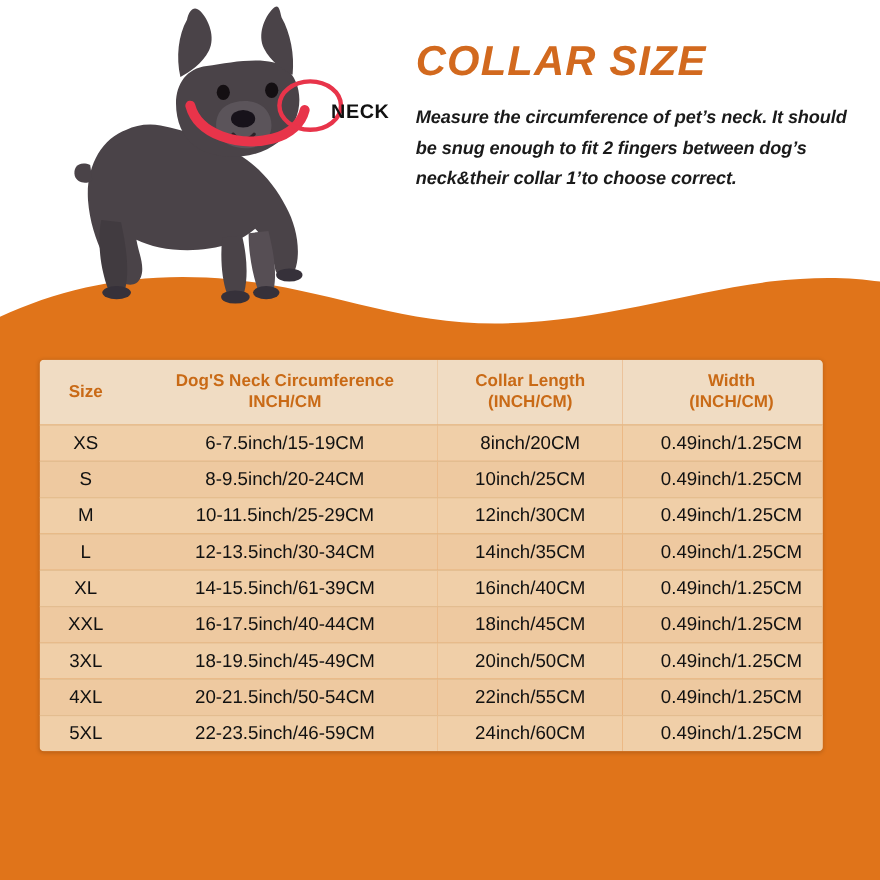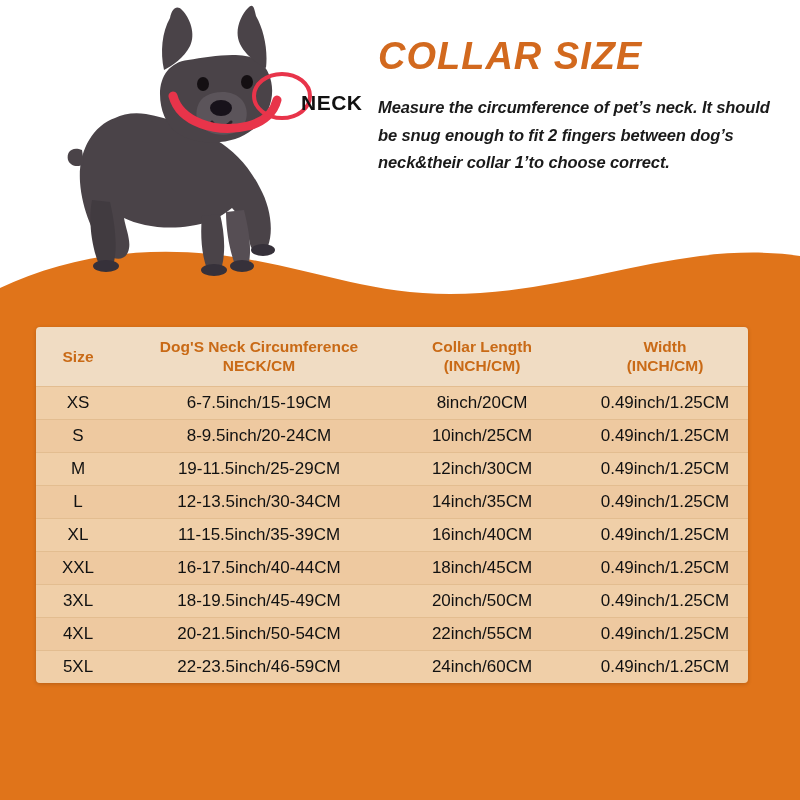--- a/index.html
+++ b/index.html
@@ -49,21 +49,21 @@
 
   
   .dog-wrap {
     position: absolute;
     left: 20px; top: 0px;
     width: 350px; height: 285px;
   }
   .neck-label {
     position: absolute;
     left: 281px; top: 91px;
-    font-size: 21px;
+    font-size: 18px;
     font-weight: bold;
     color: #111;
     letter-spacing: 0.5px;
     text-align: center;
   }
 
   
   .table-card {
     position: absolute;
     left: 36px; top: 327px;
@@ -166,21 +166,21 @@
           <col class="col-len">
           <col class="col-wid">
       </colgroup>
       <thead>
         <tr>
           <th>
             <span>Size</span>
           </th>
           <th>
             <span>Dog'S Neck Circumference</span><br>
-            <span>NECK/CM</span>
+            <span>INCH/CM</span>
           </th>
           <th>
             <span>Collar Length</span><br>
             <span>(INCH/CM)</span>
           </th>
           <th>
             <span>Width</span><br>
             <span>(INCH/CM)</span>
           </th>
         </tr>
@@ -193,33 +193,33 @@
           <td>0.49inch/1.25CM</td>
         </tr>
         <tr>
           <td class="cell-size">S</td>
           <td>8-9.5inch/20-24CM</td>
           <td>10inch/25CM</td>
           <td>0.49inch/1.25CM</td>
         </tr>
         <tr>
           <td class="cell-size">M</td>
-          <td>19-11.5inch/25-29CM</td>
+          <td>10-11.5inch/25-29CM</td>
           <td>12inch/30CM</td>
           <td>0.49inch/1.25CM</td>
         </tr>
         <tr>
           <td class="cell-size">L</td>
           <td>12-13.5inch/30-34CM</td>
           <td>14inch/35CM</td>
           <td>0.49inch/1.25CM</td>
         </tr>
         <tr>
           <td class="cell-size">XL</td>
-          <td>11-15.5inch/35-39CM</td>
+          <td>14-15.5inch/61-39CM</td>
           <td>16inch/40CM</td>
           <td>0.49inch/1.25CM</td>
         </tr>
         <tr>
           <td class="cell-size">XXL</td>
           <td>16-17.5inch/40-44CM</td>
           <td>18inch/45CM</td>
           <td>0.49inch/1.25CM</td>
         </tr>
         <tr>

